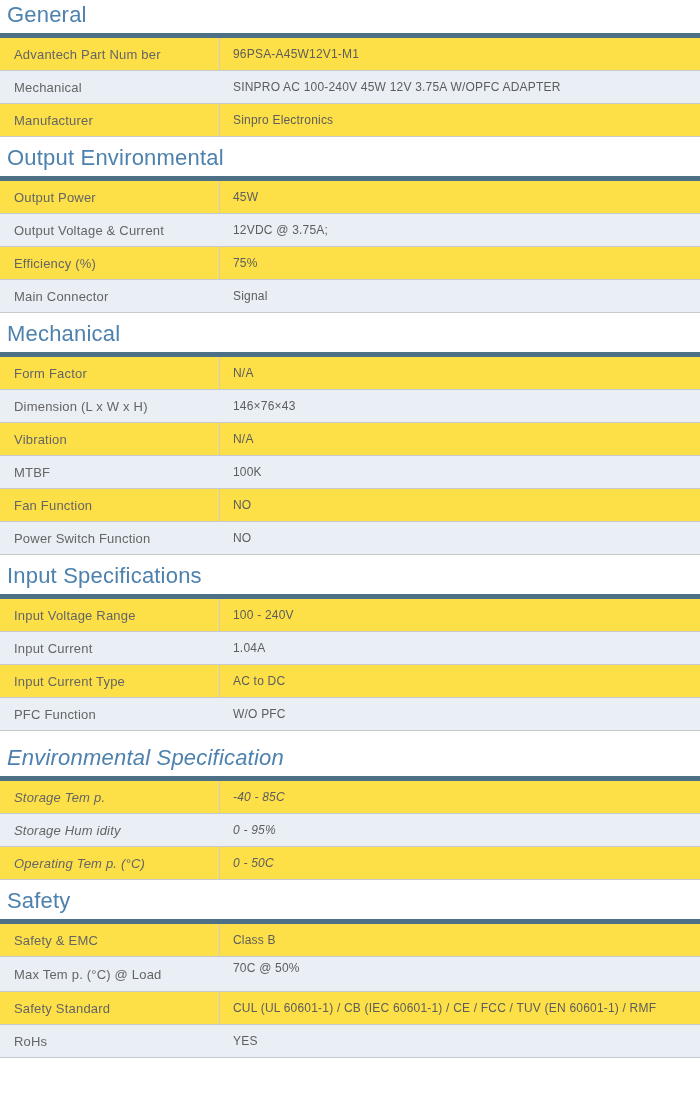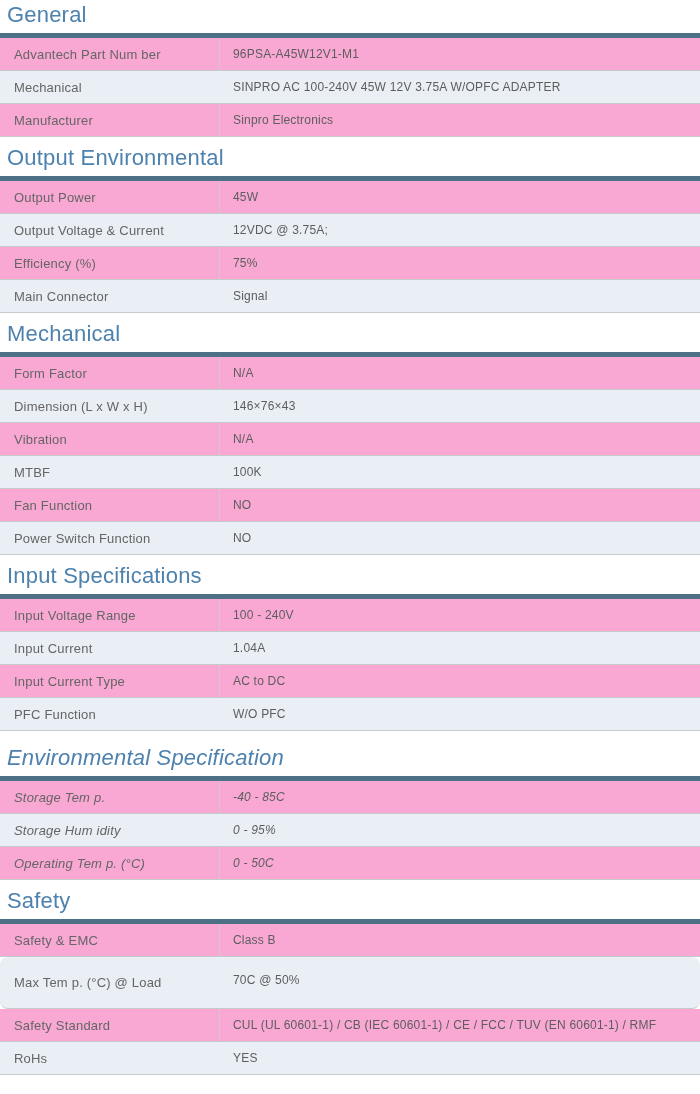--- a/index.html
+++ b/index.html
@@ -33,21 +33,21 @@
   }
   .spec-table {
     width: 700px;
   }
   .spec-row {
     display: flex;
     align-items: center;
     height: 33px;
     box-sizing: border-box;
     border-bottom: 1px solid #c7cacd;
-    background: #f9a8d4;
+    background: #fde047;
   }
   .spec-row:nth-child(even) {
     background: #e9eff5;
   }
   .cell-label {
     flex: 0 0 220px;
     width: 220px;
     box-sizing: border-box;
     padding-left: 14px;
     height: 100%;
@@ -62,26 +62,25 @@
     border-right-color: transparent;
   }
   .cell-value {
     flex: 1;
     padding-left: 13px;
     color: #5d5d5d;
     font-size: 12px;
     letter-spacing: 0.2px;
   }
   .spec-row.row-tall {
-    height: 52px;
-    border-radius: 8px;
+    height: 35px;
   }
   .spec-row.row-tall .cell-value {
     align-self: flex-start;
-    padding-top: 16px;
+    padding-top: 4px;
   }
 </style>
 </head>
 <body>
 
 <div class="section">
   <h2 class="section-title">General</h2>
   <div class="accent-bar"></div>
   <div class="spec-table">
     <div class="spec-row">

